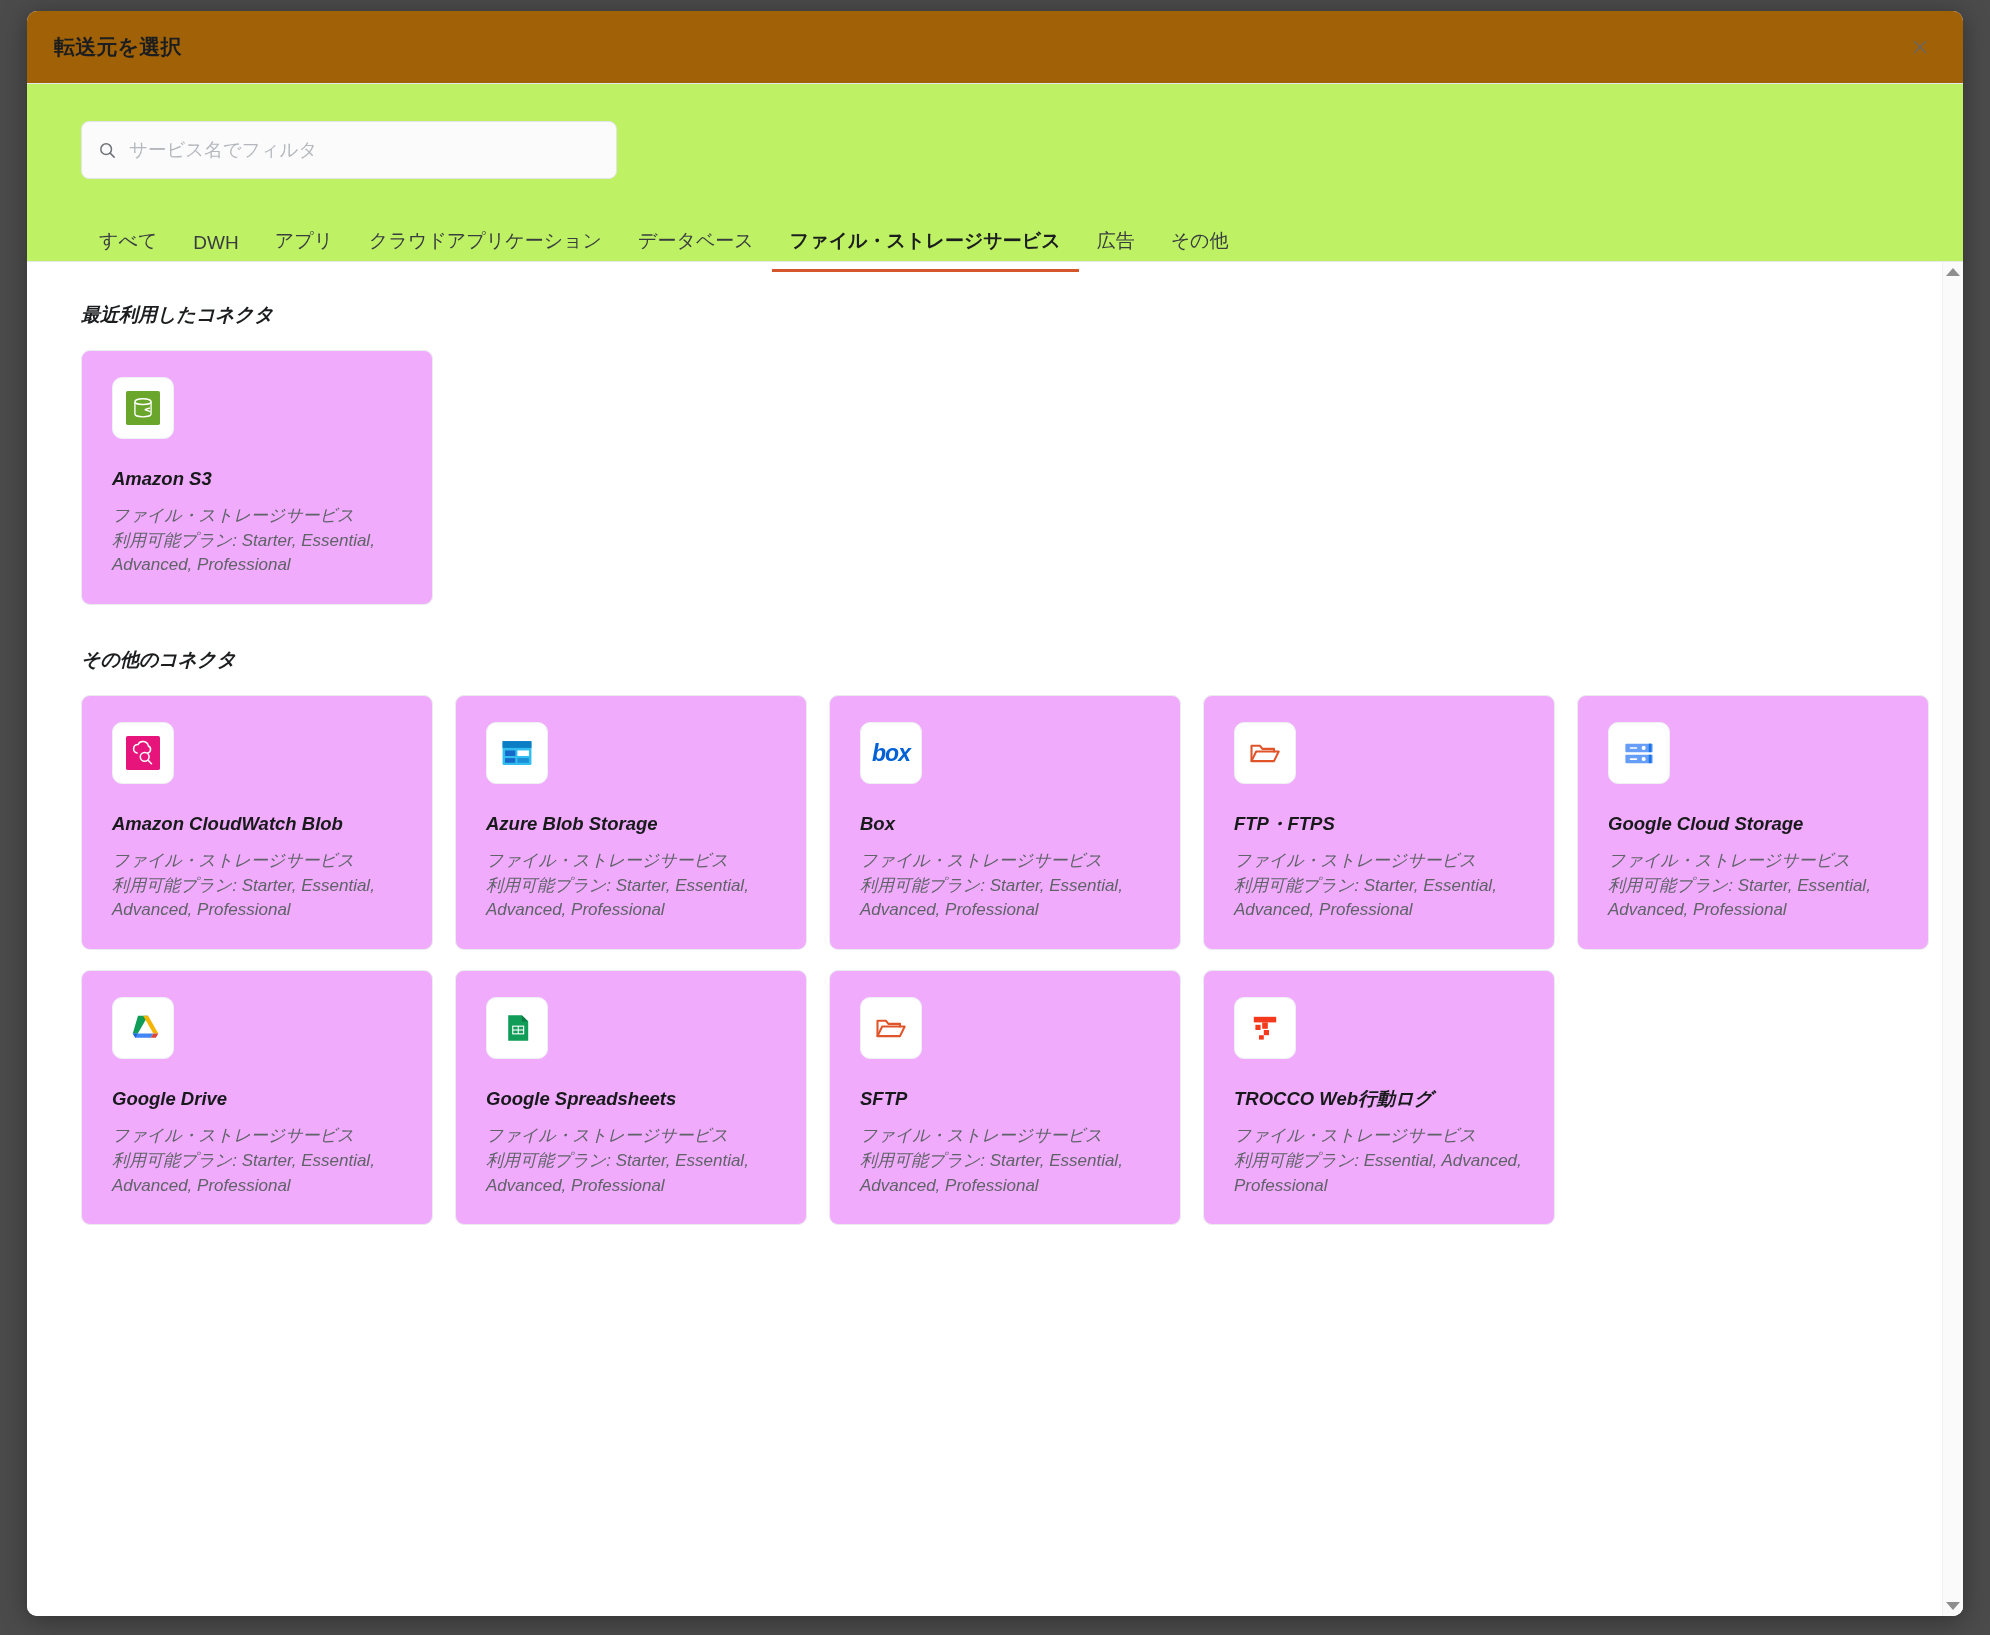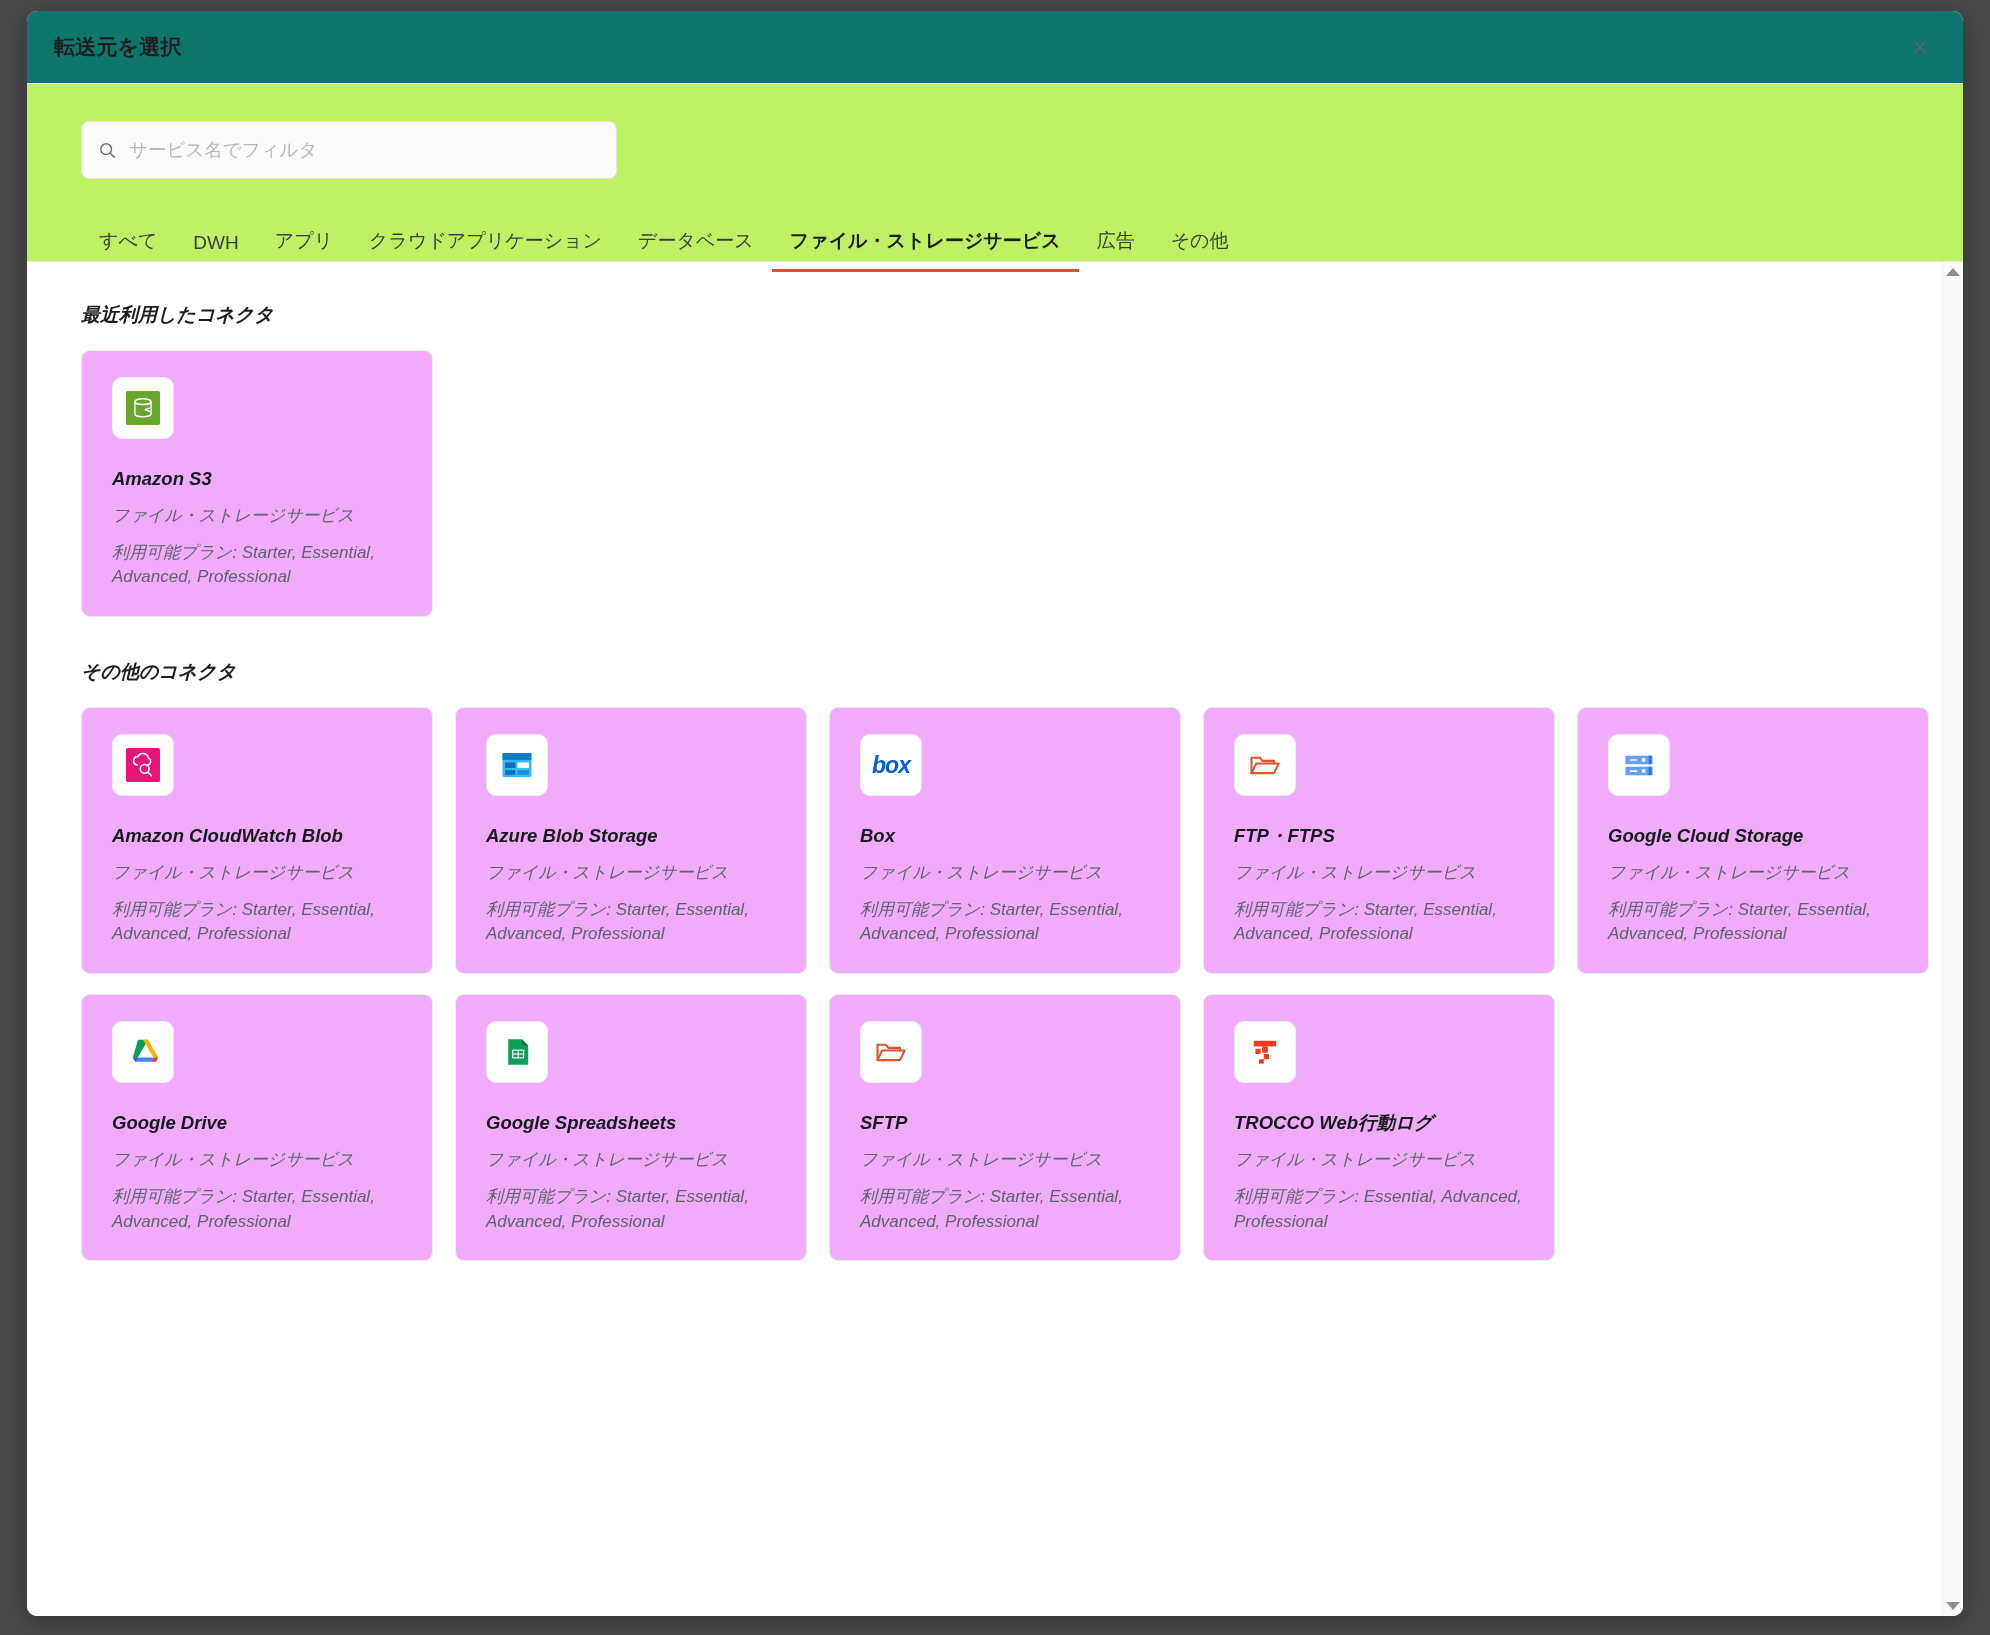--- a/index.html
+++ b/index.html
@@ -26,21 +26,21 @@
     background: #ffffff;
     border-radius: 10px;
     overflow: hidden;
     display: flex;
     flex-direction: column;
     box-shadow: 0 4px 26px rgba(0,0,0,.35);
   }
 
   .modal-header {
     height: 73px;
-    background: #0f766e;
+    background: #a16207;
     border-bottom: 1px solid #e7e9ec;
     display: flex;
     align-items: center;
     padding: 0 26px 0 27px;
     flex: 0 0 auto;
   }
 
   .modal-title {
     font-size: 21px;
     font-weight: 700;
@@ -173,21 +173,20 @@
   }
   .card-category {
     font-size: 17px;
     color: #5f6368;
     line-height: 1.45;
   }
   .card-plans {
     font-size: 17px;
     color: #5f6368;
     line-height: 1.45;
-    margin-top: 12px;
   }
 
   
   .scrollbar {
     flex: 0 0 auto;
     width: 21px;
     background: #fafafa;
     border-left: 1px solid #f0f0f0;
     display: flex;
     flex-direction: column;

